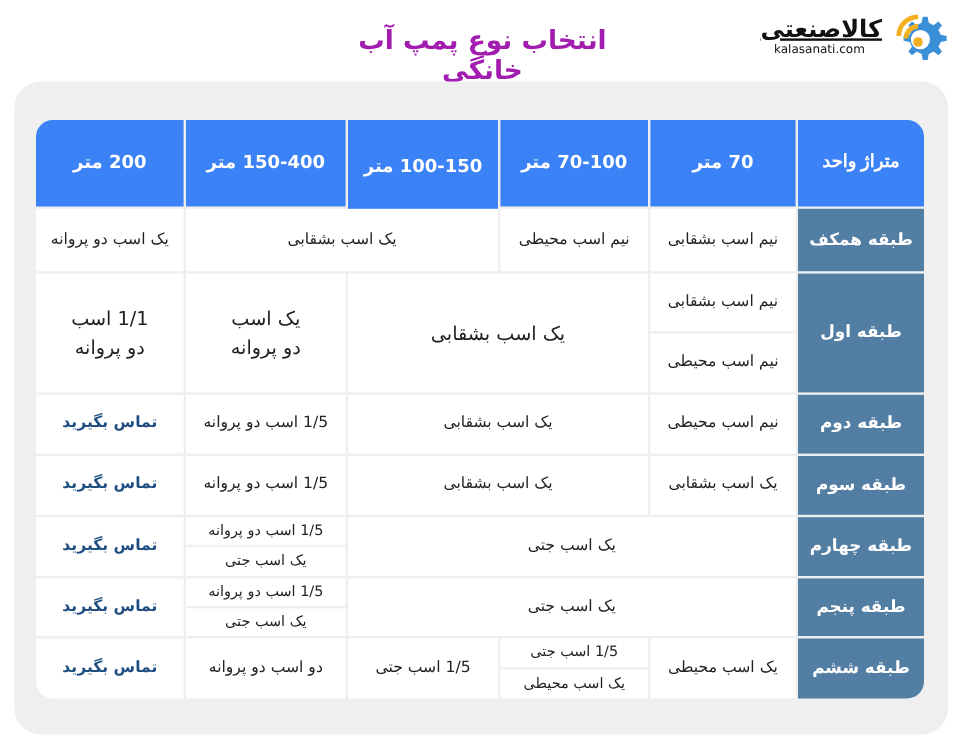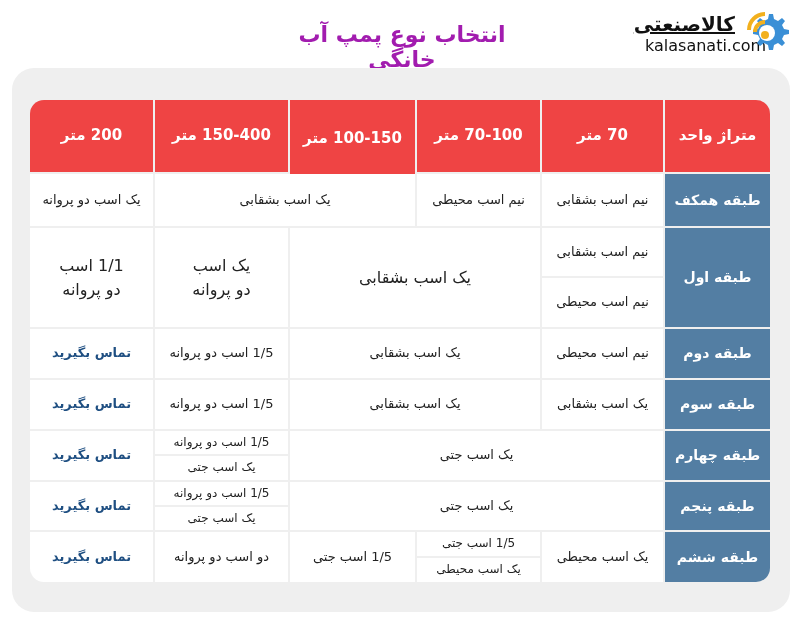--- a/index.html
+++ b/index.html
@@ -2,31 +2,31 @@
 <html><head>
 <meta charset="utf-8">
 <style>
   html, body { margin:0; padding:0; }
   body { width:800px; height:625px; background:#ffffff; position:relative; overflow:hidden;
          font-family:"DejaVu Sans", sans-serif; }
   .title { position:absolute; left:262px; top:22px; width:280px; text-align:center;
            font-size:22px; font-weight:bold; color:#a21caf; direction:rtl; }
   .logo { position:absolute; left:645px; top:8px; width:145px; height:46px; }
   .logo-fa { position:absolute; left:2px; top:4px; font-size:20px; font-weight:bold; color:#111; direction:rtl; width:88px; text-align:right;text-decoration:underline; }
-  .logo-en { position:absolute; left:0px; top:28px; font-size:16px; color:#111; }
+  .logo-en { position:absolute; left:0px; top:28px; font-size:10px; color:#111; }
   .card { position:absolute; left:12px; top:68px; width:778px; height:544px; background:#efefef; border-radius:22px; }
   .cell { position:absolute; box-sizing:border-box; display:flex; align-items:center; justify-content:center;
           text-align:center; direction:rtl; font-size:13px; color:#222; background:#fff; line-height:1.45; }
-  .hd { background:#ef4444; color:#fff; font-size:15px; font-weight:bold; }
+  .hd { background:#3b82f6; color:#fff; font-size:15px; font-weight:bold; }
   .rowhd { background:#537ea3; color:#fff; font-size:14px; font-weight:bold; }
   .big { font-size:16px; }
   .small { font-size:12px; }
   .contact { color:#1f4f82; font-weight:bold; font-size:13px; }
   .tl { border-top-left-radius:14px; }
-  .tr { border-top-right-radius:14px; }
+  .tr { border-top-right-radius:14px;font-family:Liberation Serif, serif; }
   .bl { border-bottom-left-radius:14px; }
   .br { border-bottom-right-radius:14px; }
 </style>
 </head>
 <body>
 
 <div class="title">انتخاب نوع پمپ آب خانگی</div>
 
 <div class="logo">
   <span class="logo-fa">کالاصنعتی</span>

